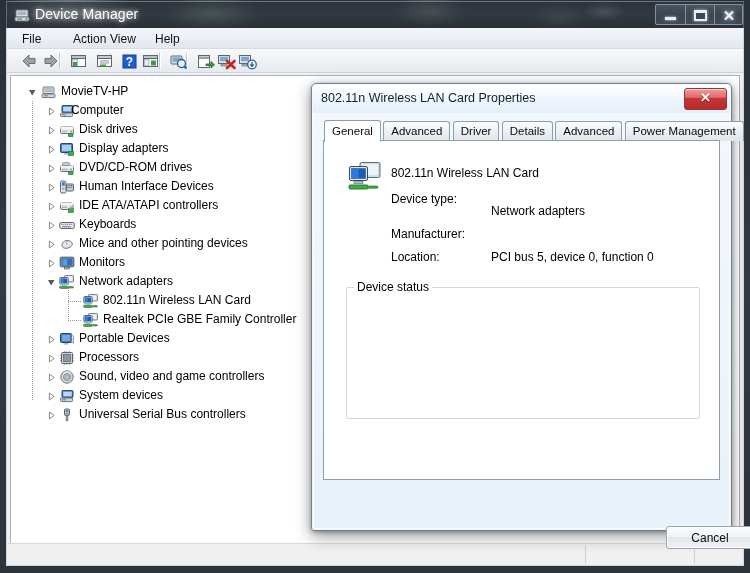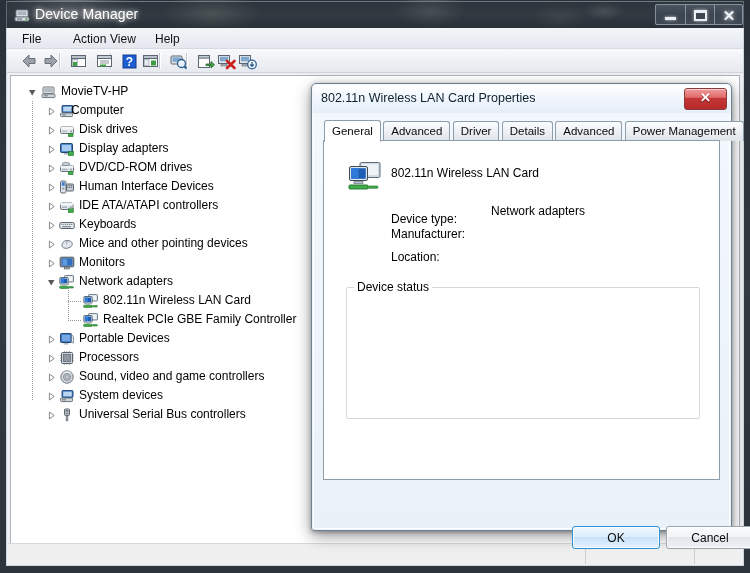--- a/index.html
+++ b/index.html
@@ -865,28 +865,28 @@
           <rect x="1.5" y="5.5" width="18" height="14" rx="1.5" fill="#dfe7ee" stroke="#3c4b57"></rect>
           <rect x="3.2" y="7.2" width="14.6" height="10.6" fill="#1c5eb5"></rect>
           <path d="M3.2 7.2 L10.5 7.2 L10.5 17.8 L3.2 17.8 Z" fill="#2f7ad8"></path>
           <rect x="6" y="20.5" width="9" height="2.2" fill="#b9c3cc" stroke="#5d6b77" stroke-width="0.6"></rect>
           <rect x="1" y="24" width="19" height="4" rx="1" fill="#3fae4a" stroke="#2a7a32"></rect>
           <rect x="20" y="25" width="10" height="2.3" rx="1" fill="#3fae4a" stroke="#2a7a32" stroke-width="0.7"></rect>
         </svg>
       </span>
       <span id="dev-name">802.11n Wireless LAN Card</span>
 
-      <span class="prop-label" style="top:71px">Device type:</span>
+      <span class="prop-label" style="top:51px">Device type:</span>
       <span class="prop-value" style="top:63px">Network adapters</span>
 
       <span class="prop-label" style="top:86px">Manufacturer:</span>
 
       <span class="prop-label" style="top:109px">Location:</span>
+      <span class="prop-value" style="top:109px">PCI bus 5, device 0, function 0</span>
 
       <div id="statusgroup"></div>
       <span id="statusgroup-label">Device status</span>
 
     </div>
 
-    <div class="dlg-btn" id="btn-ok">OK</div>
     <div class="dlg-btn" id="btn-cancel">Cancel</div>
   </div>
 </div>
 
 </body></html>

